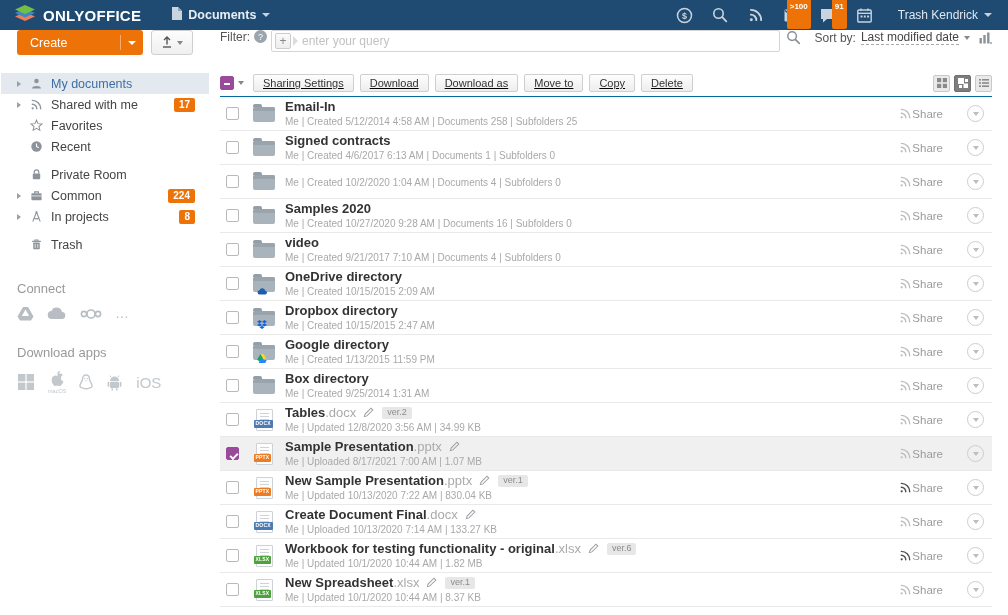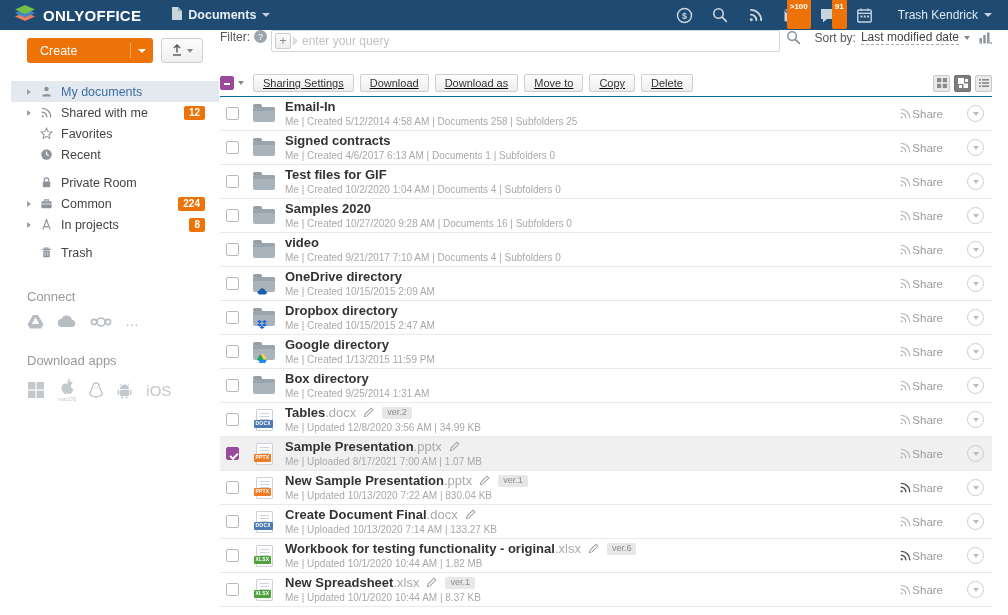--- a/index.html
+++ b/index.html
@@ -16,21 +16,21 @@
   .caret-w { width:0;height:0;border-left:4px solid transparent;border-right:4px solid transparent;border-top:4px solid #c6d2dc; }
   .top-right { margin-left:auto; display:flex; align-items:center; gap:19px; }
   .tico { position:relative; width:17px; height:17px; display:flex; align-items:center; justify-content:center; cursor:pointer; }
   .tico svg { display:block; }
   .tbadge { position:absolute; bottom:-5px; right:-10px; background:#ed7309; color:#fff;
     font-size:8px; font-weight:bold; padding:17px 3px; border-radius:2px; line-height:1.1; }
   .user { display:flex; align-items:center; gap:6px; margin-left:6px; cursor:pointer; }
   .user-name { color:#dfe8f0; font-size:12px; }
 
   
-  .sidebar { position:absolute; top:30px; left:11px; width:208px; bottom:0; background:#fff; padding-top:8px; }
+  .sidebar { position:absolute; top:30px; left:1px; width:208px; bottom:0; background:#fff; padding-top:0; }
   .side-actions { display:flex; gap:8px; padding:0 16px; }
   .btn-create { flex:1; height:25px; background:#ed7309; border-radius:3px; display:flex; align-items:center;
     color:#fff; font-size:12.5px; cursor:pointer; }
   .btn-create .lbl { padding-left:13px; flex:1; }
   .btn-create .sep { width:1px; height:15px; background:rgba(255,255,255,.4); }
   .btn-create .dd { width:22px; display:flex; justify-content:center; }
   .dd-caret { width:0;height:0;border-left:4px solid transparent;border-right:4px solid transparent;border-top:4px solid #fff; }
   .btn-upload { width:42px; height:25px; background:linear-gradient(#fdfdfd,#efefef); border:1px solid #cfcfcf;
     border-radius:3px; display:flex; align-items:center; justify-content:center; gap:4px; cursor:pointer; }
   .caret-g { width:0;height:0;border-left:3.5px solid transparent;border-right:3.5px solid transparent;border-top:4px solid #888; }
@@ -245,21 +245,21 @@
             <i></i>
           </span>
         <span class="nav-ico">
           <svg width="13" height="13" viewBox="0 0 14 14">
               <path d="M2.5 2.5 A9 9 0 0 1 11.5 11.5" fill="none" stroke="#8d939a" stroke-width="1.5" stroke-linecap="round"></path>
               <path d="M2.5 6.7 A4.8 4.8 0 0 1 7.3 11.5" fill="none" stroke="#8d939a" stroke-width="1.5" stroke-linecap="round"></path>
               <circle cx="2.9" cy="11.1" r="1.2" fill="#8d939a"></circle>
             </svg>
         </span>
         <span class="nav-label">Shared with me</span>
-        <span class="badge">12</span>
+        <span class="badge">17</span>
       </div>
       <div class="nav-item">
         <span class="exp-caret"></span>
         <span class="nav-ico">
           <svg width="13" height="13" viewBox="0 0 14 14">
               <polygon points="7,1.2 8.7,5 12.8,5.4 9.7,8.1 10.6,12.2 7,10.1 3.4,12.2 4.3,8.1 1.2,5.4 5.3,5" fill="none" stroke="#8d939a" stroke-width="1.1"></polygon>
             </svg>
         </span>
         <span class="nav-label">Favorites</span>
 
@@ -535,25 +535,20 @@
     <span class="checkbox"></span>
     <span class="icon-slot">
       <span class="folder">
         
         
         
       </span>
 
     </span>
     <span class="row-text">
-      <span class="title-line">
-        <span class="title-name">Test files for GIF</span>
-              <span class="title-ext"></span>
-
-      </span>
       <div class="meta">Me | Created 10/2/2020 1:04 AM | Documents 4 | Subfolders 0</div>
     </span>
     <span class="share-group">
       <span class="share-ico">
         <svg width="13" height="13" viewBox="0 0 14 14">
                 <path d="M2.5 2.5 A9 9 0 0 1 11.5 11.5" fill="none" stroke="currentColor" stroke-width="1.5" stroke-linecap="round"></path>
                 <path d="M2.5 6.7 A4.8 4.8 0 0 1 7.3 11.5" fill="none" stroke="currentColor" stroke-width="1.5" stroke-linecap="round"></path>
                 <circle cx="2.9" cy="11.1" r="1.2" fill="currentColor"></circle>
               </svg>
       </span>

